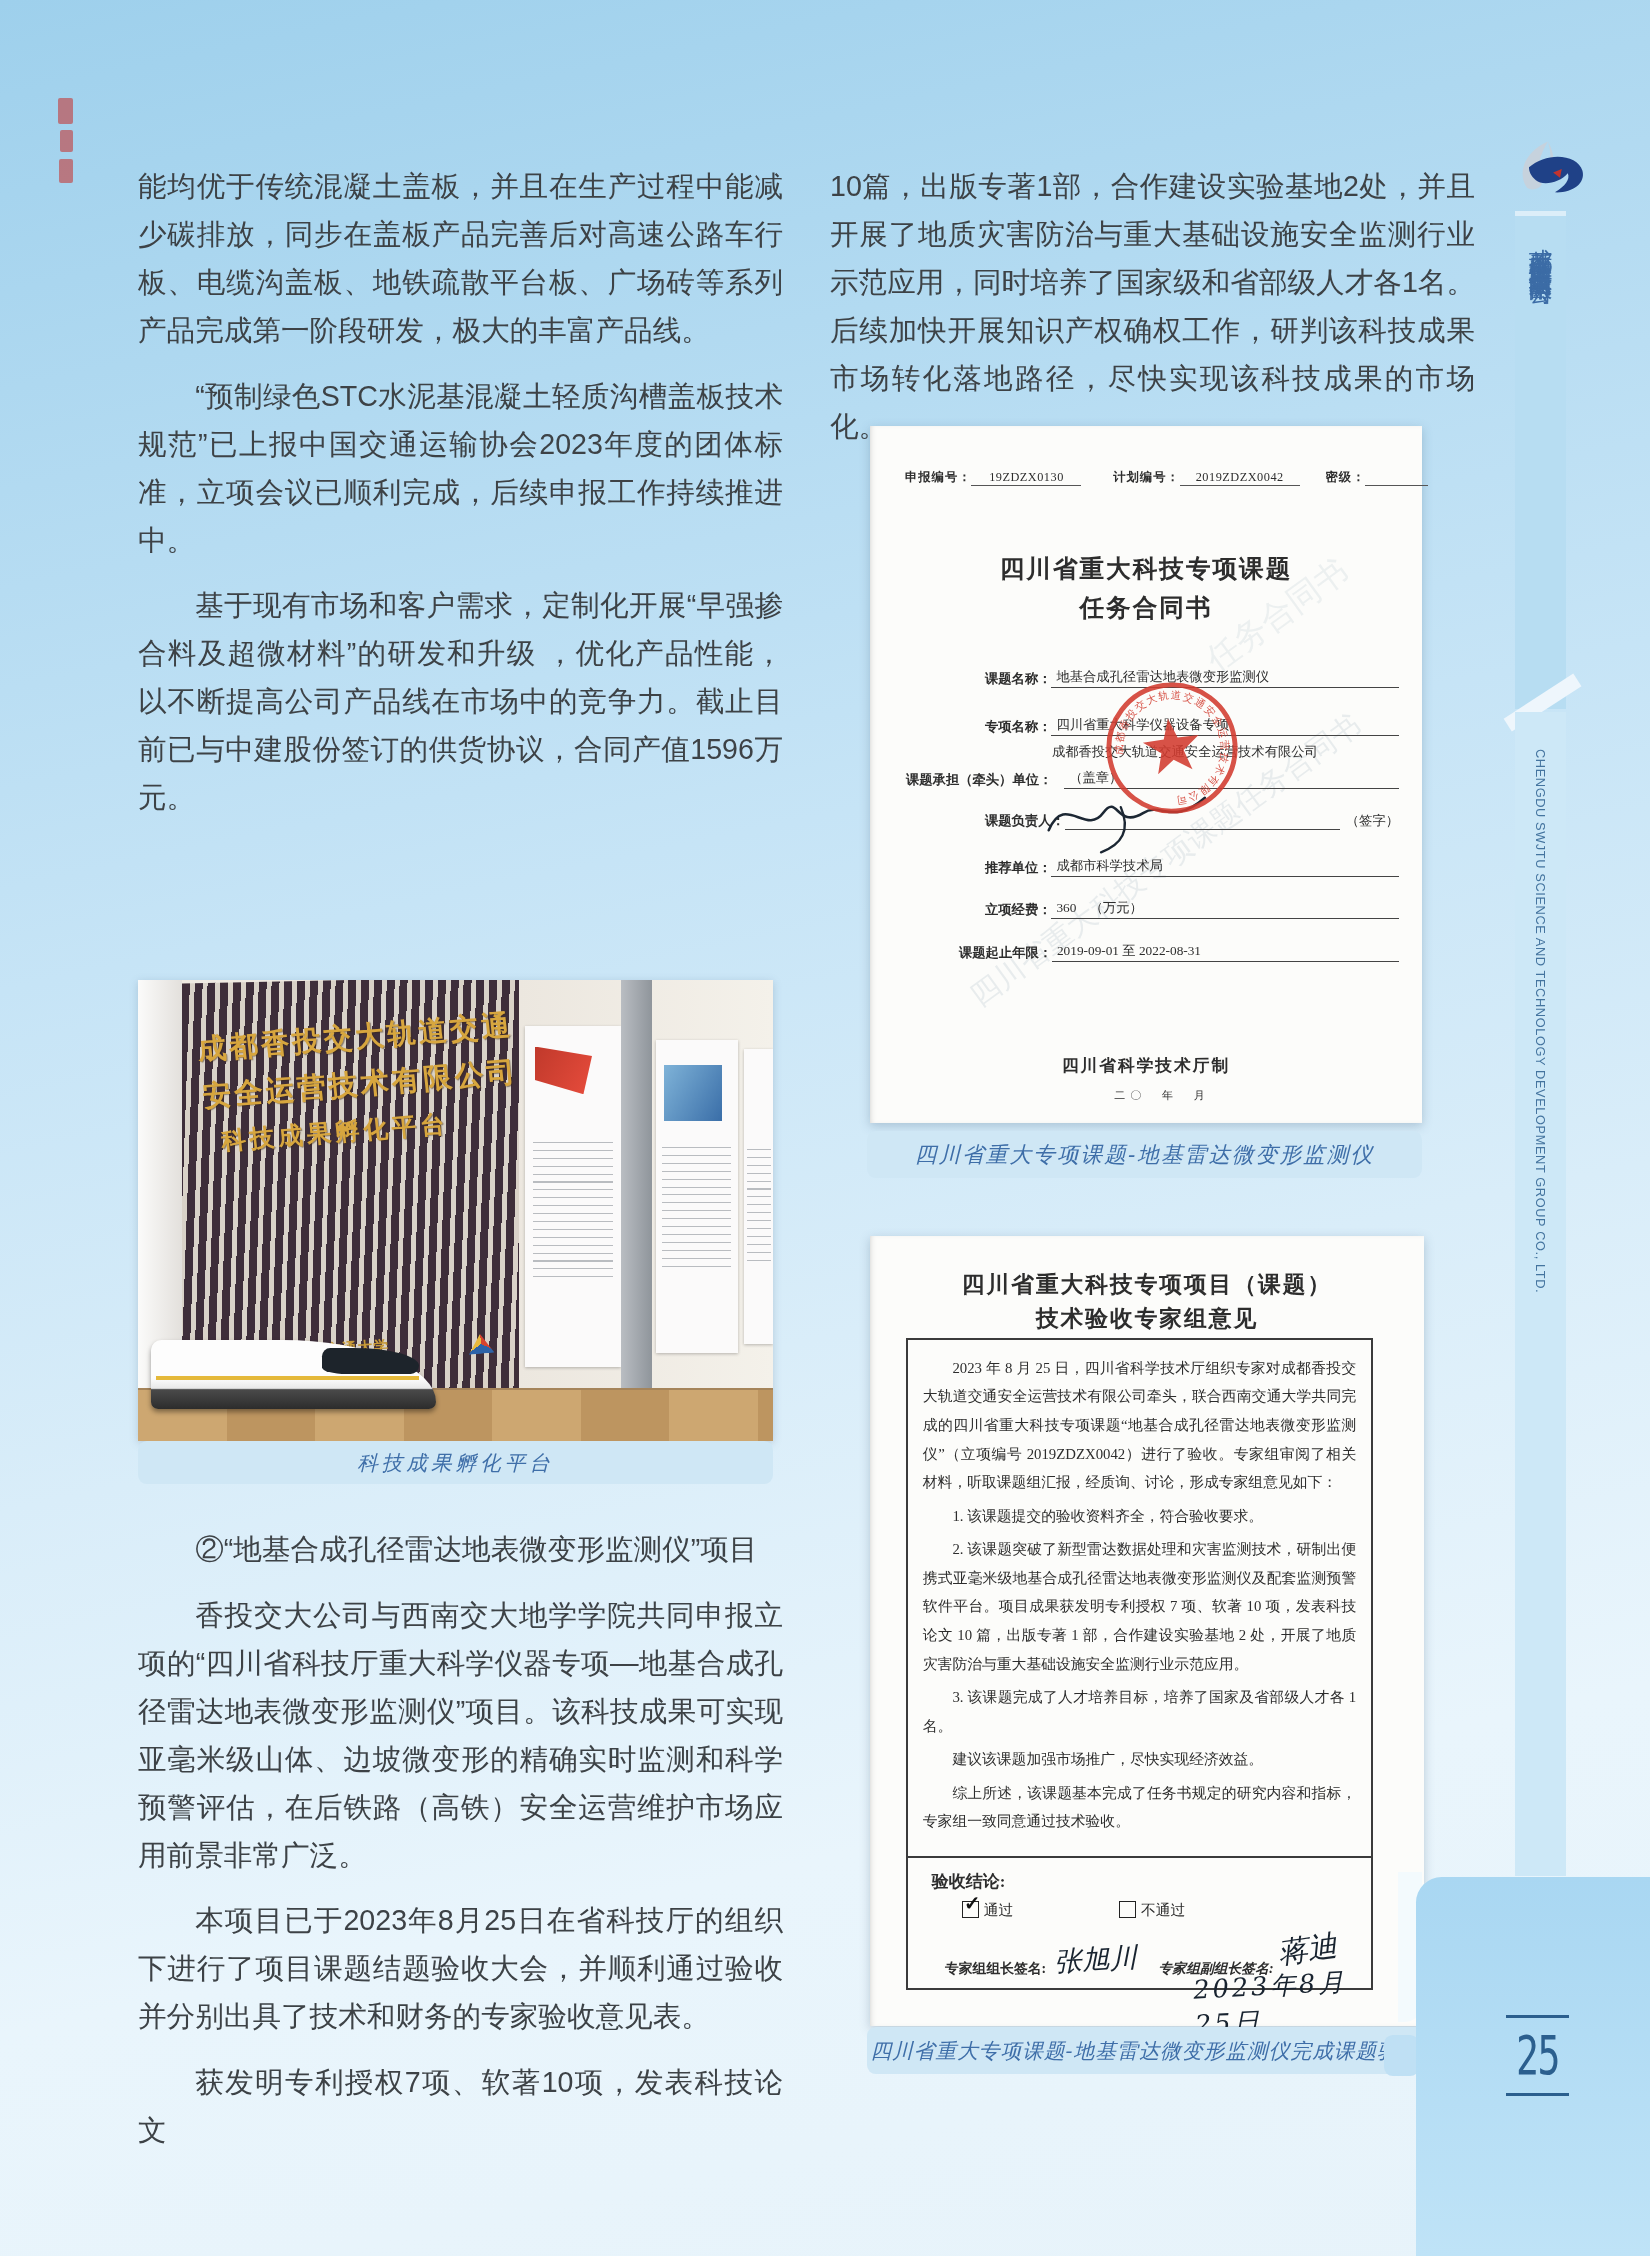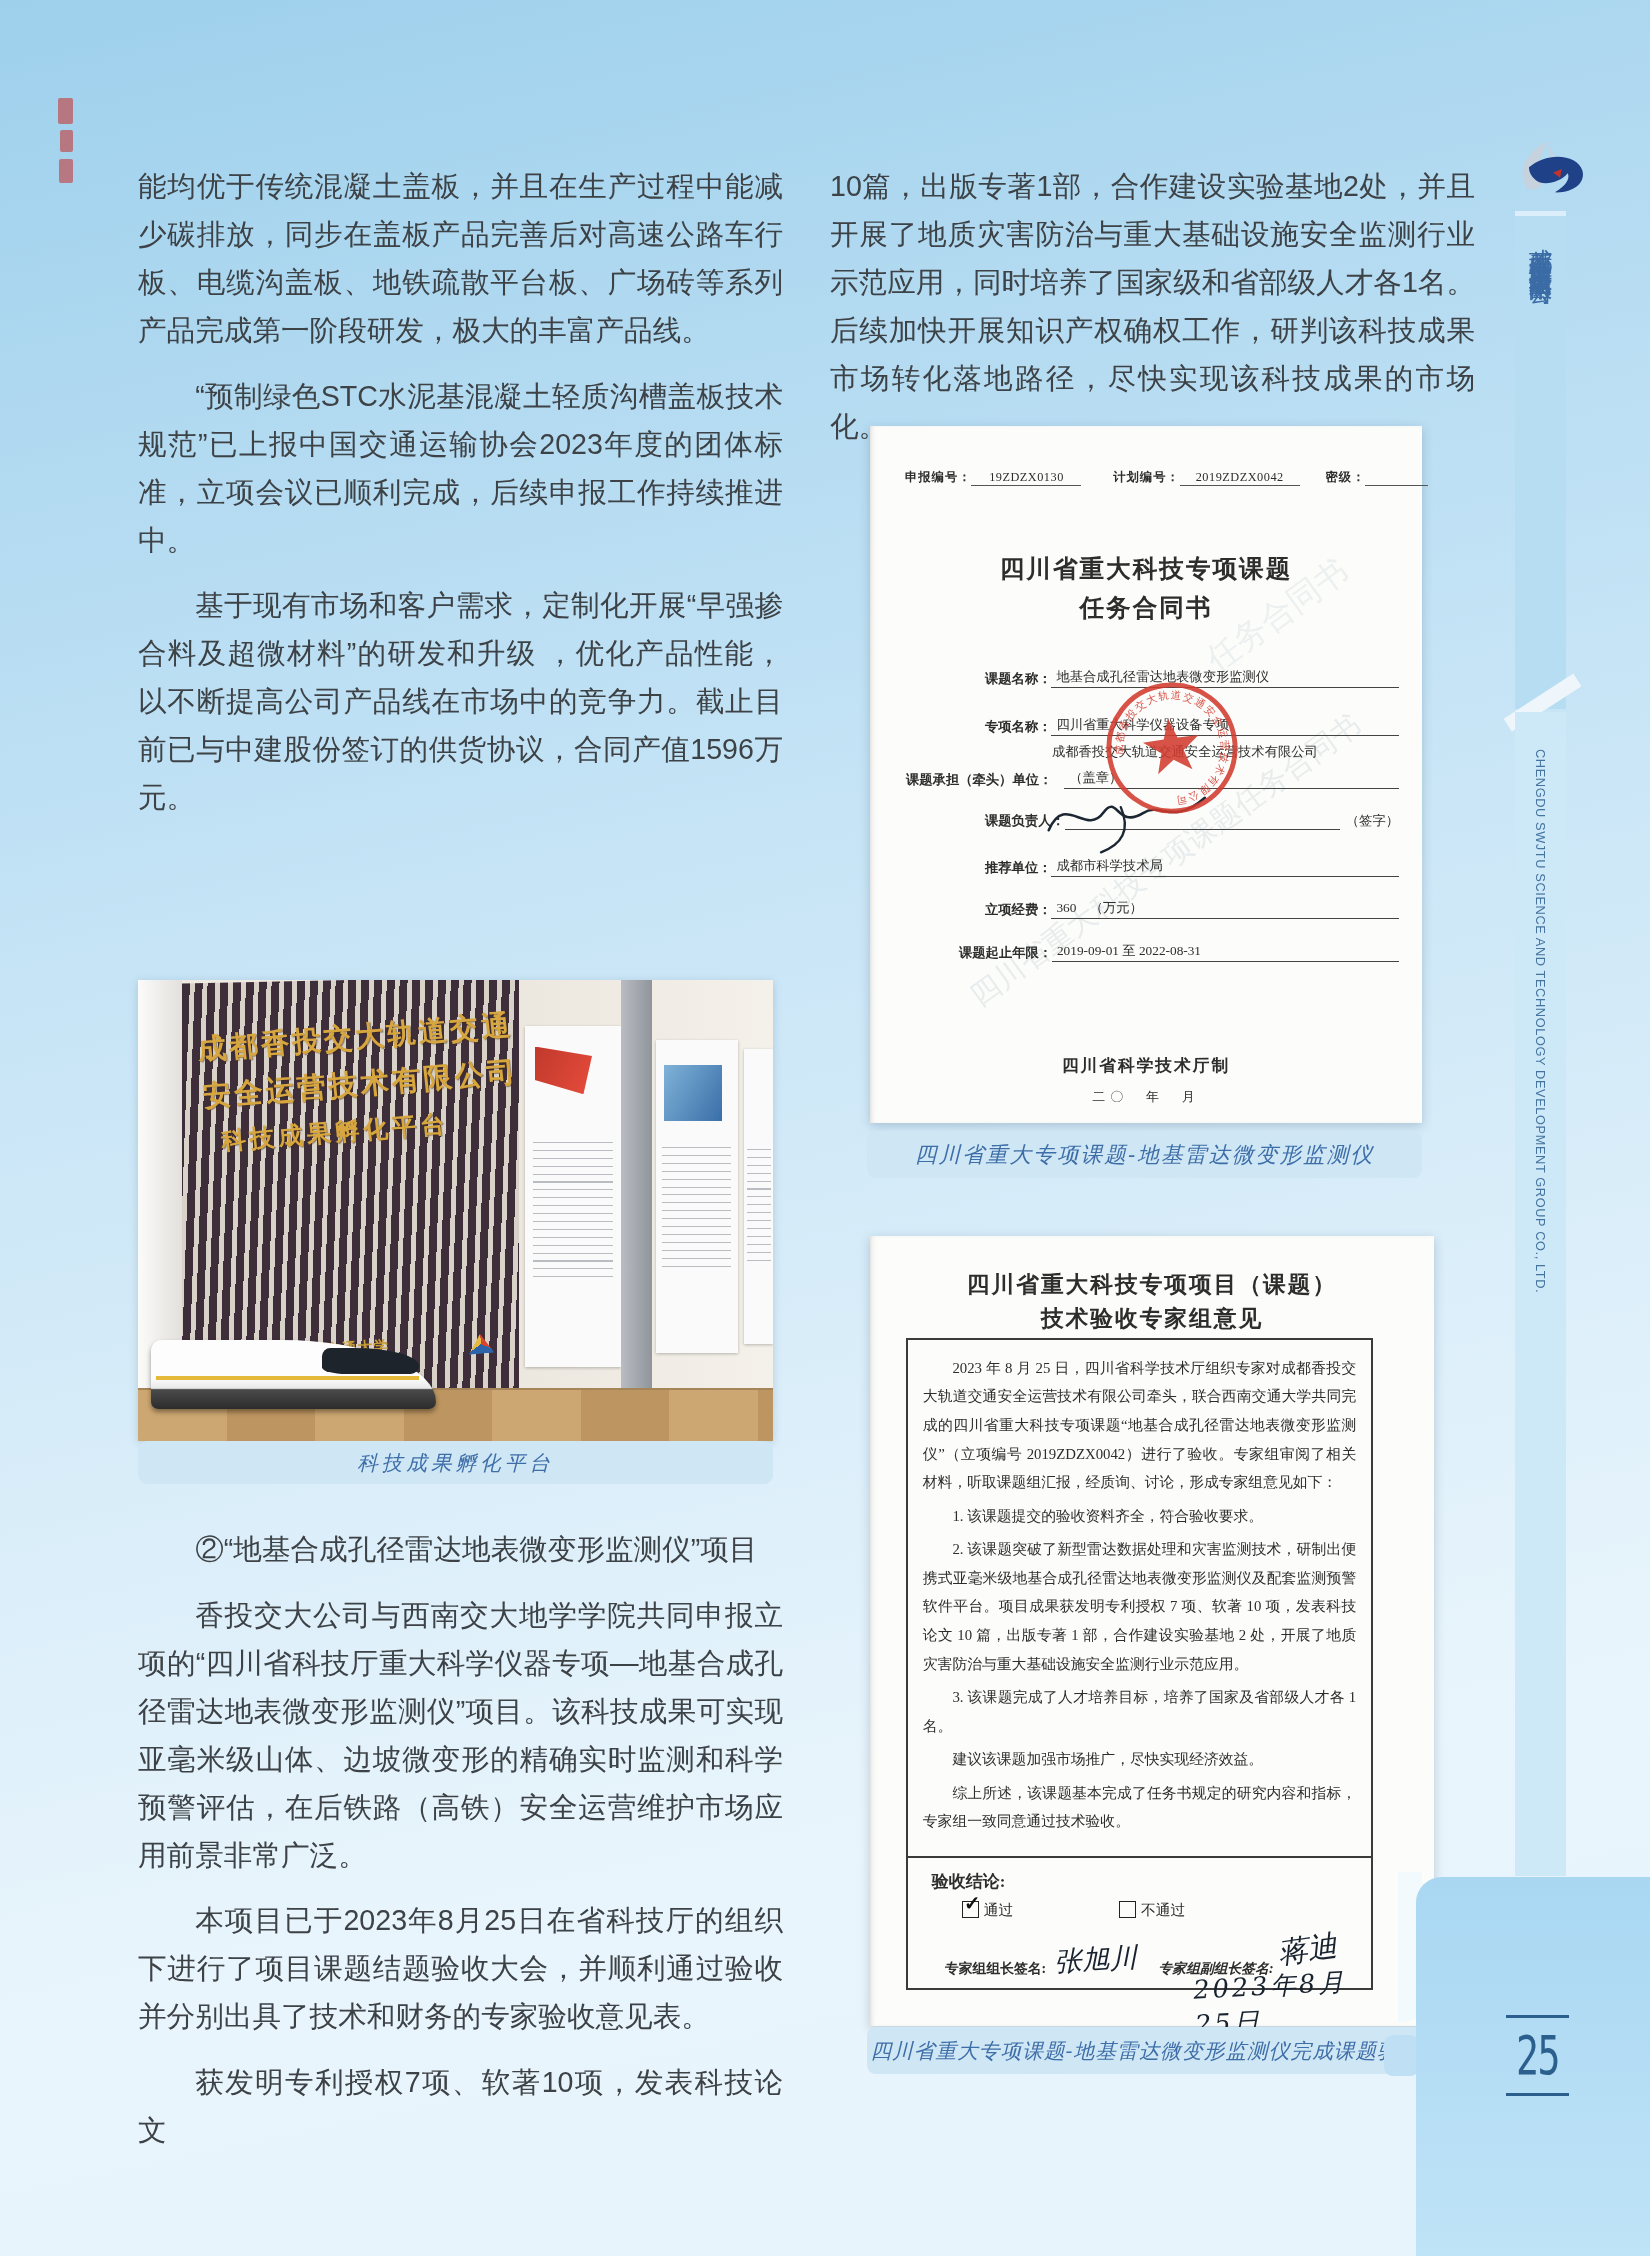--- a/index.html
+++ b/index.html
@@ -208,28 +208,28 @@
       <path d="M70,40 L77.1,60.3 L98.5,60.7 L81.4,73.7 L87.6,94.3 L70,82 L52.4,94.3 L58.6,73.7 L41.5,60.7 L62.9,60.3 Z" fill="#d23b2f"></path>
       <defs>
           <path id="sealArc" d="M20,70 a50,50 0 1,1 100,0 a50,50 0 1,1 -100,0"></path>
         </defs>
       <text font-size="10.5" fill="#d23b2f" letter-spacing="1.5">
         <textPath href="#sealArc">成都香投交大轨道交通安全运营技术有限公司</textPath>
       </text>
     </svg>
 
     <div class="dfoot" style="top:628px;font-size:16.7px;letter-spacing:2px;">四川省科学技术厅制</div>
-    <div class="dfoot" style="top:662px;font-size:13px;letter-spacing:4.9px;font-weight:normal;">二〇　年　月</div>
+    <div class="dfoot" style="top:662px;font-size:11px;letter-spacing:4.9px;font-weight:normal;padding-left:16px;">二〇　年　月</div>
   </div>
 
   <div class="caption" style="left:867px;top:1131px;width:555px;height:47px;font-size:21.7px;letter-spacing:2px;">
     <span>四川省重大专项课题-地基雷达微变形监测仪</span>
   </div>
 
-  <div class="doc" style="left:870px;top:1236px;width:554px;height:790px;padding-left:10px;">
+  <div class="doc" style="left:870px;top:1236px;width:554px;height:790px;">
     <div class="dtitle" style="top:33px;font-size:22.7px;">四川省重大科技专项项目（课题）</div>
     <div class="dtitle" style="top:67px;font-size:22.7px;">技术验收专家组意见</div>
 
     <div class="obox" style="left:36px;top:102px;width:463px;height:648px;">
       <div class="otext">
         <p>2023 年 8 月 25 日，四川省科学技术厅组织专家对成都香投交大轨道交通安全运营技术有限公司牵头，联合西南交通大学共同完成的四川省重大科技专项课题“地基合成孔径雷达地表微变形监测仪”（立项编号 2019ZDZX0042）进行了验收。专家组审阅了相关材料，听取课题组汇报，经质询、讨论，形成专家组意见如下：</p>
         <p>1. 该课题提交的验收资料齐全，符合验收要求。</p>
         <p>2. 该课题突破了新型雷达数据处理和灾害监测技术，研制出便携式亚毫米级地基合成孔径雷达地表微变形监测仪及配套监测预警软件平台。项目成果获发明专利授权 7 项、软著 10 项，发表科技论文 10 篇，出版专著 1 部，合作建设实验基地 2 处，开展了地质灾害防治与重大基础设施安全监测行业示范应用。</p>
         <p>3. 该课题完成了人才培养目标，培养了国家及省部级人才各 1 名。</p>
         <p>建议该课题加强市场推广，尽快实现经济效益。</p>

